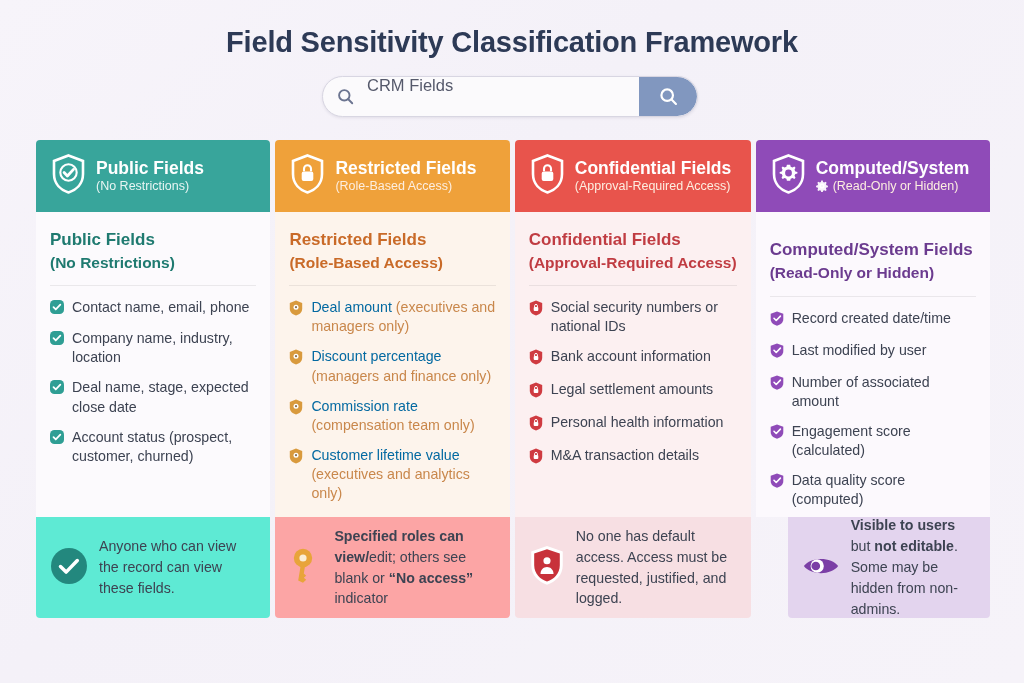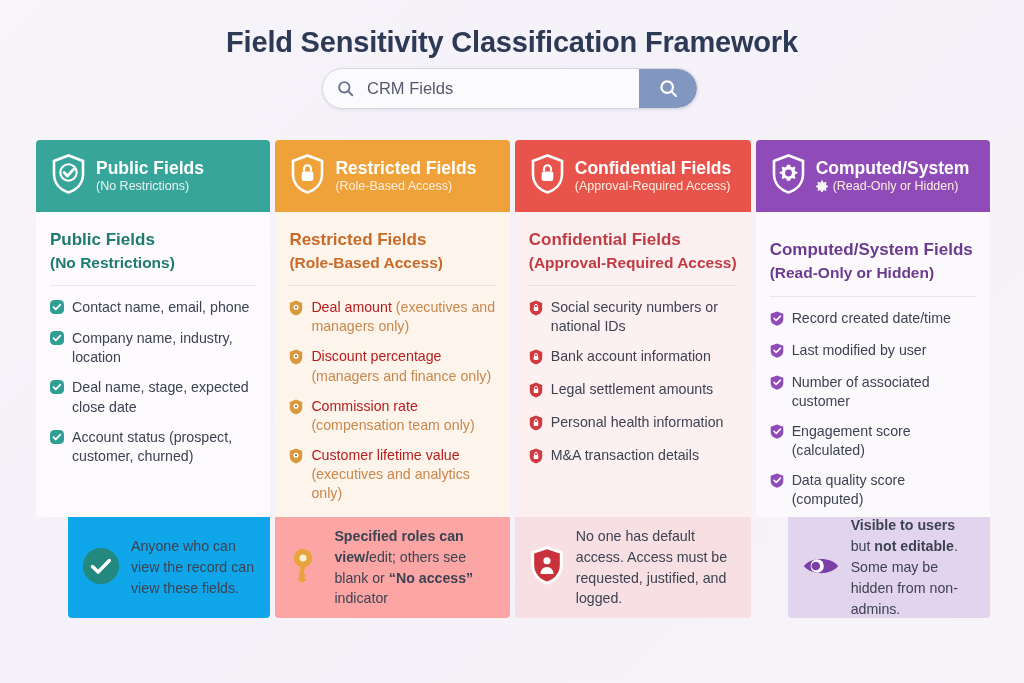--- a/index.html
+++ b/index.html
@@ -14,26 +14,26 @@
   
   .page-title {
     position: absolute; top: 26px; left: 0; width: 1024px;
     text-align: center;
     font-size: 29px; font-weight: bold; letter-spacing: -0.2px;
     color: #2d3a56;
   }
 
   
   .search-bar {
-    position: absolute; top: 68px; left: 322px;
+    position: absolute; top: 76px; left: 322px;
     width: 376px; height: 41px;
     background: #fbfafc;
     border: 1px solid #d8d6e2;
     border-radius: 21px;
-    display: flex; align-items: center;
+    display: flex; 
     box-shadow: 0 1px 3px rgba(60,50,90,.10);
     overflow: hidden;
   }
   .search-ico-left {
     width: 44px; display: flex; align-items: center; justify-content: center;
     color: #6b7490;
   }
   .search-value {
     flex: 1; font-size: 16.5px; color: #55596b; line-height: 1;
   }
@@ -97,29 +97,29 @@
     display: flex; align-items: center; gap: 11px;
     border-radius: 0 0 4px 4px;
   }
   .foot-ico { flex: 0 0 auto; }
   .foot-text { font-size: 14.2px; line-height: 1.47; color: #3d4352; }
   .foot-text b { font-weight: bold; }
 
   
   .c0 .col-head { background: #38a59b; }
   .c0 .col-body { background: #fcfafd; }
-  .c0 .col-foot { background: #0ea5e9; margin-left: 32px; }
+  .c0 .col-foot { background: #5eead4; }
   .c0 .body-title, .c0 .body-sub { color: #1f7a70; }
 
   .c1 .col-head { background: #efa13a; }
   .c1 .col-body { background: #fdf4ec; }
   .c1 .col-foot { background: #fca5a5; justify-content: center; }
   .c1 .body-title, .c1 .body-sub { color: #c96a28; }
   .c1 .li-text { color: #8a6340; }
-  .c1 .li-text .lead { color: #b91c1c; }
+  .c1 .li-text .lead { color: #0369a1; }
   .c1 .li-text .muted { color: #c9874b; }
 
   .c2 .col-head { background: #e8544c; }
   .c2 .col-body { background: #fcf0f1; }
   .c2 .col-foot { background: #f7dfe3; }
   .c2 .body-title, .c2 .body-sub { color: #c03c42; }
 
   .c3 .col-head { background: #8f4bb8; }
   .c3 .col-body { background: #fcf9fd; justify-content: flex-end; }
   .c3 .col-foot { background: #e3d4ee; margin-left: 32px; }
@@ -428,21 +428,21 @@
             </span>
             <span class="li-text"><span class="lead">Last modified by user</span><span class="muted"></span></span>
           </li>
           <li>
             <span class="li-ico">
               <svg width="14" height="15" viewBox="0 0 14 15">
                   <path d="M7 0.4 L13.3 2.7 v5.4 c0 4 -3.1 5.8 -6.3 6.6 -3.2 -.8 -6.3 -2.6 -6.3 -6.6 V2.7 Z" fill="#8f4bb8"></path>
                   <path d="M4 7.3 l2.2 2.2 4.2 -4.4" stroke="#fff" stroke-width="1.6" fill="none" stroke-linecap="round" stroke-linejoin="round"></path>
                 </svg>
             </span>
-            <span class="li-text"><span class="lead">Number of associated customer</span><span class="muted"></span></span>
+            <span class="li-text"><span class="lead">Number of associated amount</span><span class="muted"></span></span>
           </li>
           <li>
             <span class="li-ico">
               <svg width="14" height="15" viewBox="0 0 14 15">
                   <path d="M7 0.4 L13.3 2.7 v5.4 c0 4 -3.1 5.8 -6.3 6.6 -3.2 -.8 -6.3 -2.6 -6.3 -6.6 V2.7 Z" fill="#8f4bb8"></path>
                   <path d="M4 7.3 l2.2 2.2 4.2 -4.4" stroke="#fff" stroke-width="1.6" fill="none" stroke-linecap="round" stroke-linejoin="round"></path>
                 </svg>
             </span>
             <span class="li-text"><span class="lead">Engagement score (calculated)</span><span class="muted"></span></span>
           </li>

